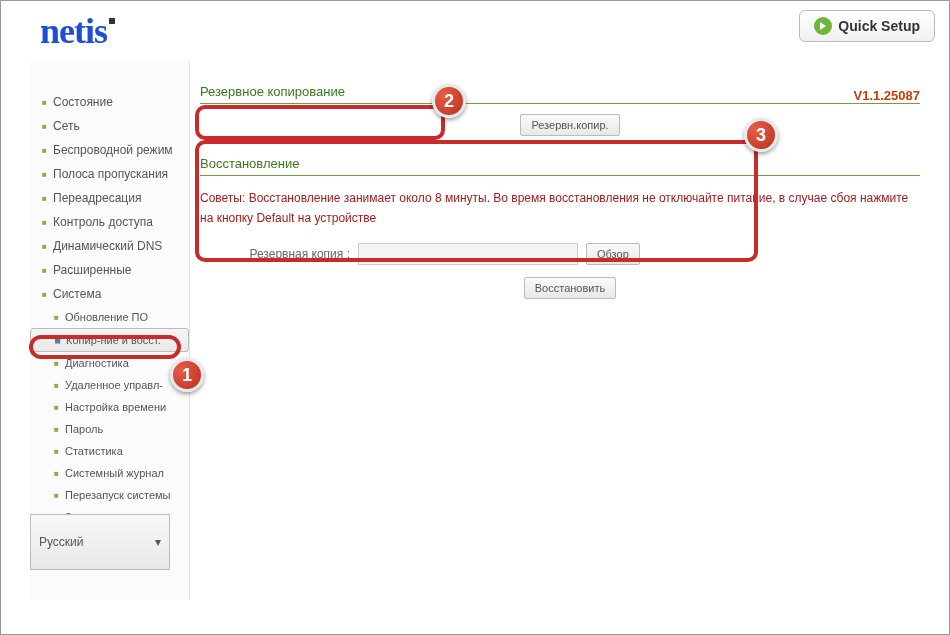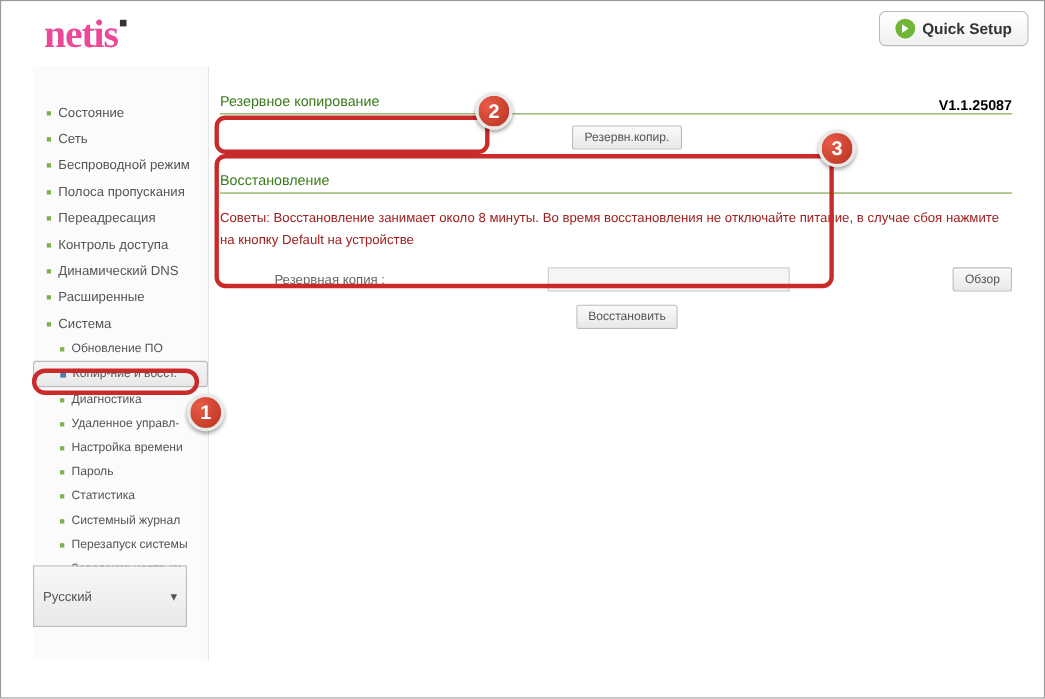--- a/index.html
+++ b/index.html
@@ -1,40 +1,40 @@
 <!DOCTYPE html>
 <html><head>
 <meta charset="utf-8">
 <style>
 * { box-sizing: border-box; margin: 0; padding: 0; }
 body { font-family: Arial, sans-serif; font-size: 12px; background: #fff; width: 950px; height: 635px; position: relative; overflow: hidden; }
 .outer-border { position: absolute; inset: 0; border: 1px solid #999; }
 .header { position: relative; height: 60px; padding: 10px 15px 0 40px; }
-.logo { font-family: Georgia, serif; font-size: 36px; font-weight: bold; color: #ec4899; letter-spacing: -1px; }
+.logo { font-family: Georgia, serif; font-size: 36px; font-weight: bold; color: #1d4ed8; letter-spacing: -1px; }
 .logo-dot { display: inline-block; width: 6px; height: 6px; background: #333; vertical-align: top; margin-top: 8px; margin-left: 2px; }
 .quick-setup { position: absolute; right: 15px; top: 10px; background: linear-gradient(#fff,#f0f0f0); border: 1px solid #bbb; border-radius: 6px; padding: 6px 14px; font-size: 14px; font-weight: bold; color: #333; cursor: pointer; display: flex; align-items: center; gap: 6px; }
 .qs-icon { display: inline-flex; width: 18px; height: 18px; background: #6fb536; border-radius: 50%; align-items: center; justify-content: center; }
 .qs-icon svg { width: 10px; height: 10px; fill: #fff; }
-.version { position: absolute; right: 30px; top: 88px; color: #000000; font-size: 13px; font-weight: bold; }
+.version { position: absolute; right: 30px; top: 88px; color: #c2410c; font-size: 13px; font-weight: bold; }
 .container { display: flex; padding: 0 0 0 30px; }
 .sidebar { width: 160px; background: #fbfbfb; border-right: 1px solid #e5e5e5; padding-top: 30px; min-height: 540px; position: relative; }
 .nav-item { padding: 5px 6px 5px 10px; color: #555; cursor: pointer; font-size: 12px; display: flex; align-items: center; gap: 4px; }
 .nav-sub { padding-left: 22px; font-size: 11px; }
 .nav-active { background: linear-gradient(#f5f5f5,#e8e8e8); border: 1px solid #bbb; border-radius: 3px; }
 .bullet { width: 9px; height: 9px; display: inline-flex; align-items: center; justify-content: center; font-size: 8px; }
 .bg { color: #7fb04a; }
 .bb { color: #4a7fb0; }
 .lang-select { position: absolute; bottom: 30px; left: 0; width: 140px; background: linear-gradient(#f8f8f8,#e8e8e8); border: 1px solid #bbb; padding: 20px 8px; font-size: 12px; color: #555; display: flex; justify-content: space-between; align-items: center; cursor: pointer; }
 .content { flex: 1; padding: 20px 30px 0 10px; position: relative; }
 .section { margin-bottom: 14px; }
 .section-title { color: #3a7a1a; font-weight: normal; font-size: 13px; padding: 4px 0; border-bottom: 1px solid #6fa03f; margin-bottom: 8px; }
 .btn { background: linear-gradient(#fafafa,#e8e8e8); border: 1px solid #bbb; padding: 4px 10px; font-size: 11px; color: #555; cursor: pointer; border-radius: 2px; }
 .center-row { text-align: center; padding: 2px 0; margin-left: 20px; }
 .hint { color: #a02020; font-size: 12px; line-height: 1.7; padding: 4px 0 10px 0; }
-.form-row { display: flex; align-items: center; gap: 8px; padding: 4px 0 10px 30px; justify-content: space-between; }
+.form-row { display: flex; align-items: center; gap: 8px; padding: 4px 0 10px 30px; }
 .form-label { color: #666; font-size: 12px; width: 120px; text-align: right; }
 .text-input { border: 1px solid #ccc; background: #f5f5f5; height: 22px; width: 220px; padding: 0 4px; }
 
 .annot { position: absolute; border: 4px solid #c92a2a; border-radius: 10px; pointer-events: none; }
 .annot-1 { left: 29px; top: 335px; width: 152px; height: 24px; border-radius: 14px; }
 .annot-2 { left: 195px; top: 105px; width: 250px; height: 35px; }
 .annot-3 { left: 195px; top: 140px; width: 563px; height: 122px; }
 .badge { position: absolute; width: 34px; height: 34px; background: radial-gradient(circle at 30% 30%, #e85b47, #b8311f); border: 3px solid #e8e8e8; border-radius: 50%; color: #fff; font-weight: bold; font-size: 18px; display: flex; align-items: center; justify-content: center; box-shadow: 0 2px 4px rgba(0,0,0,.4); z-index: 10; }
 .badge-1 { left: 170px; top: 358px; }
 .badge-2 { left: 432px; top: 84px; }

